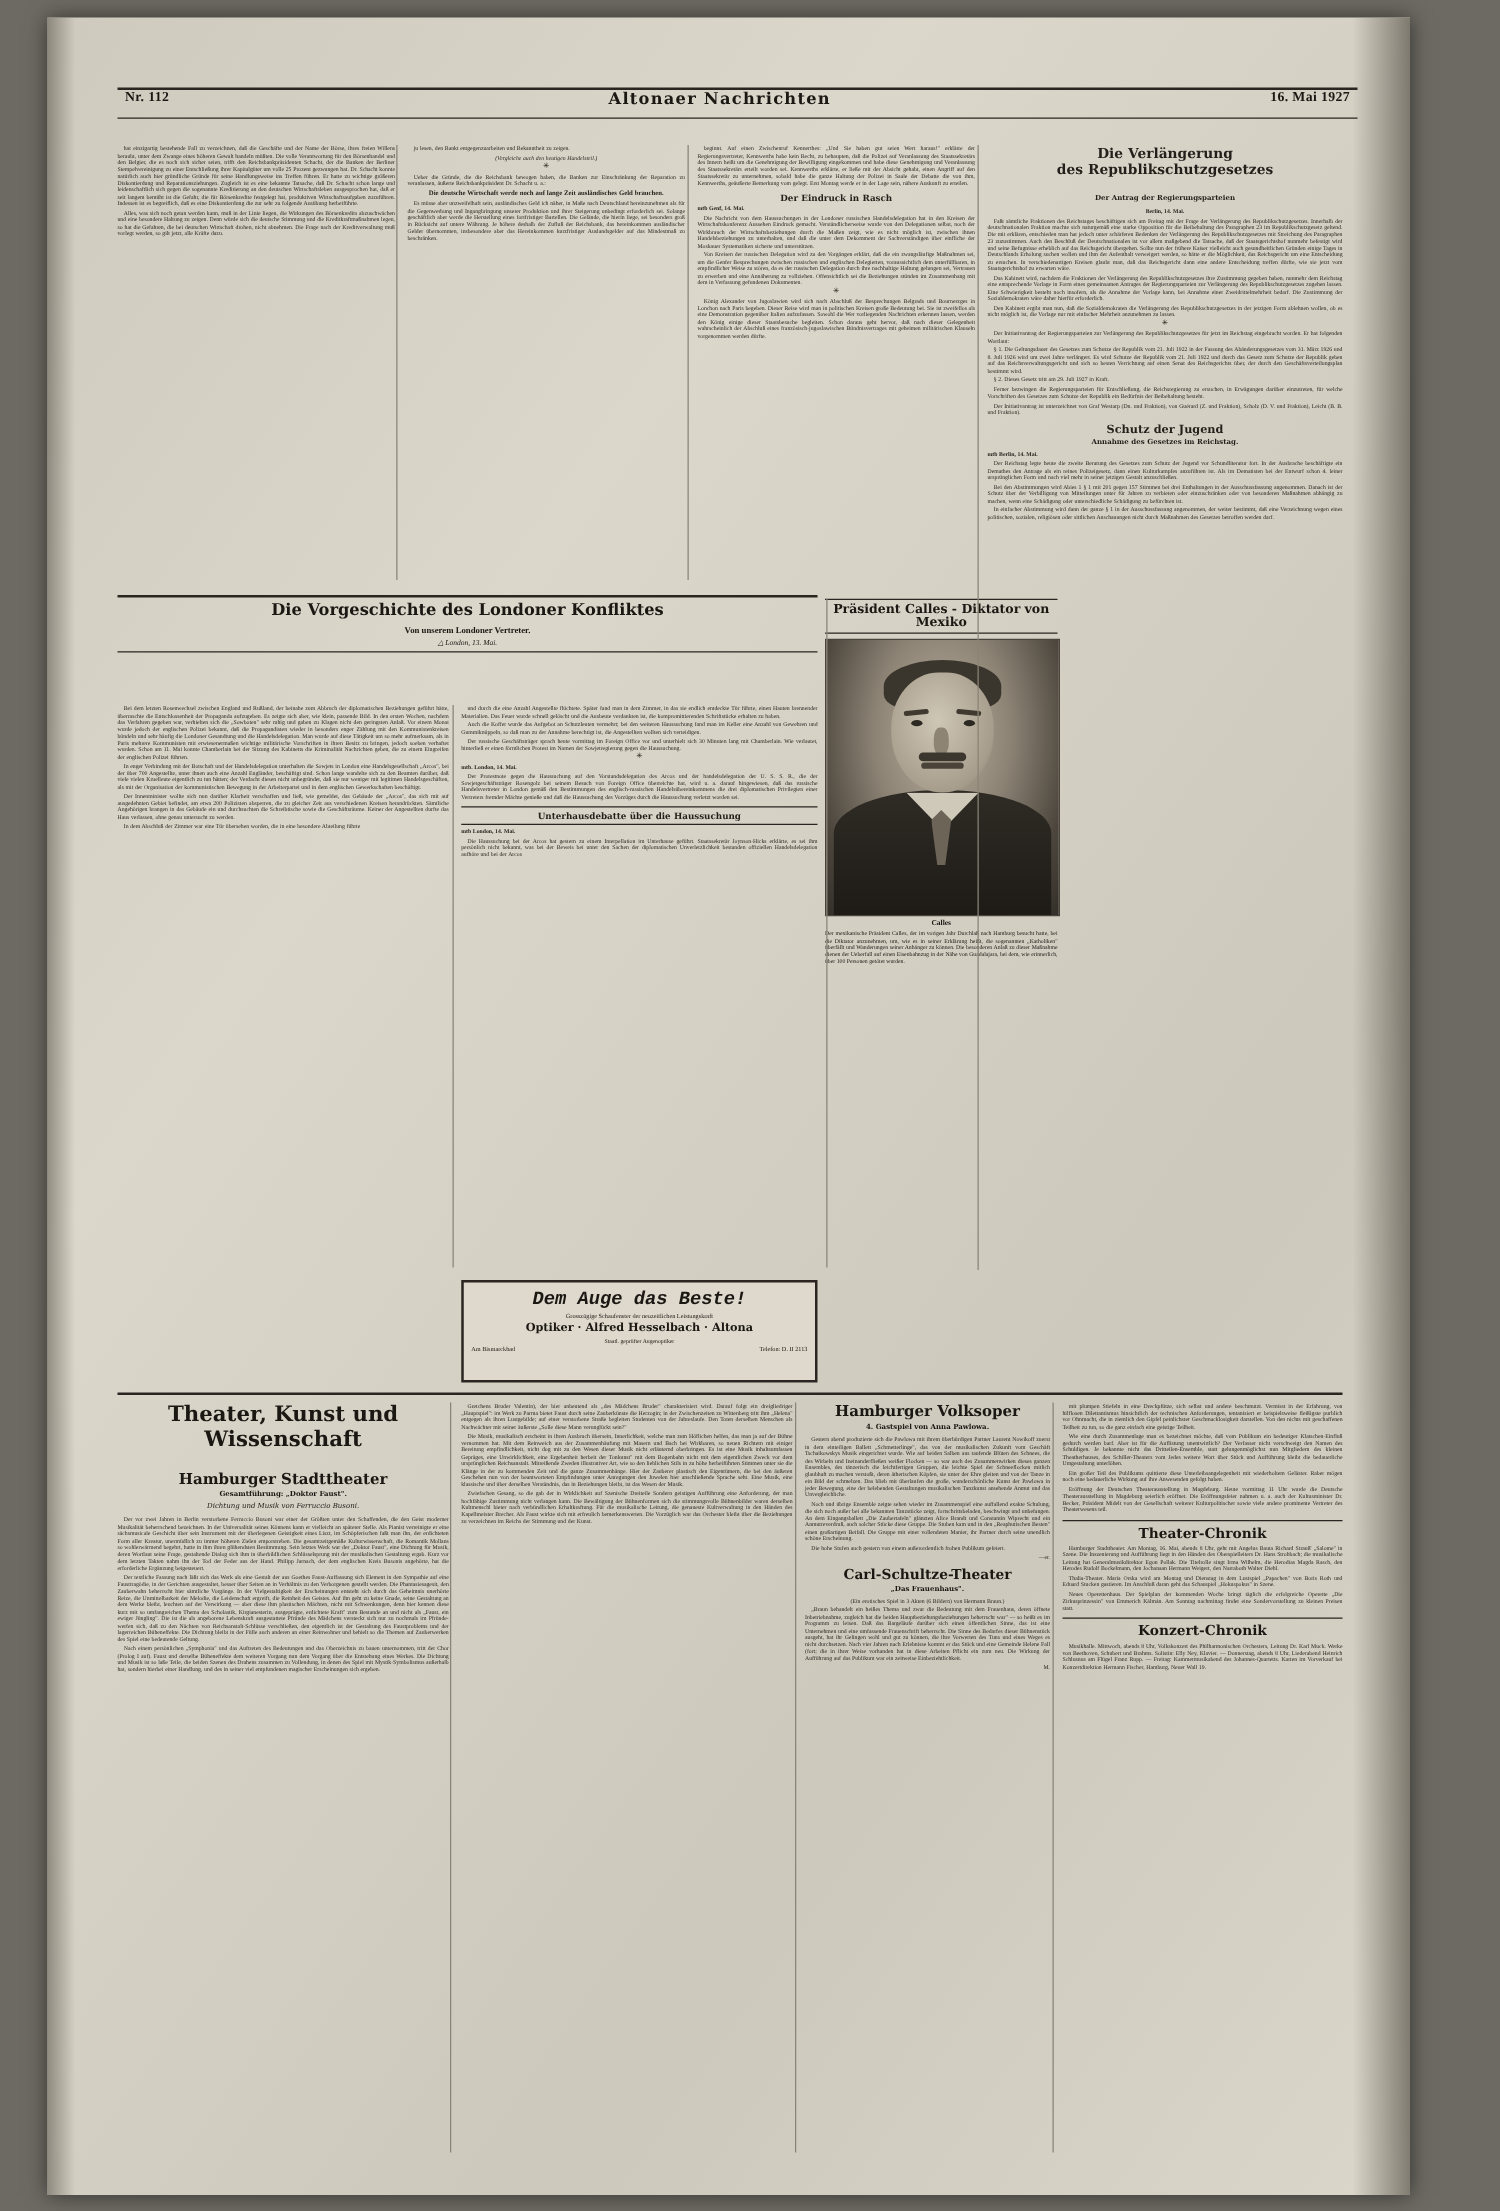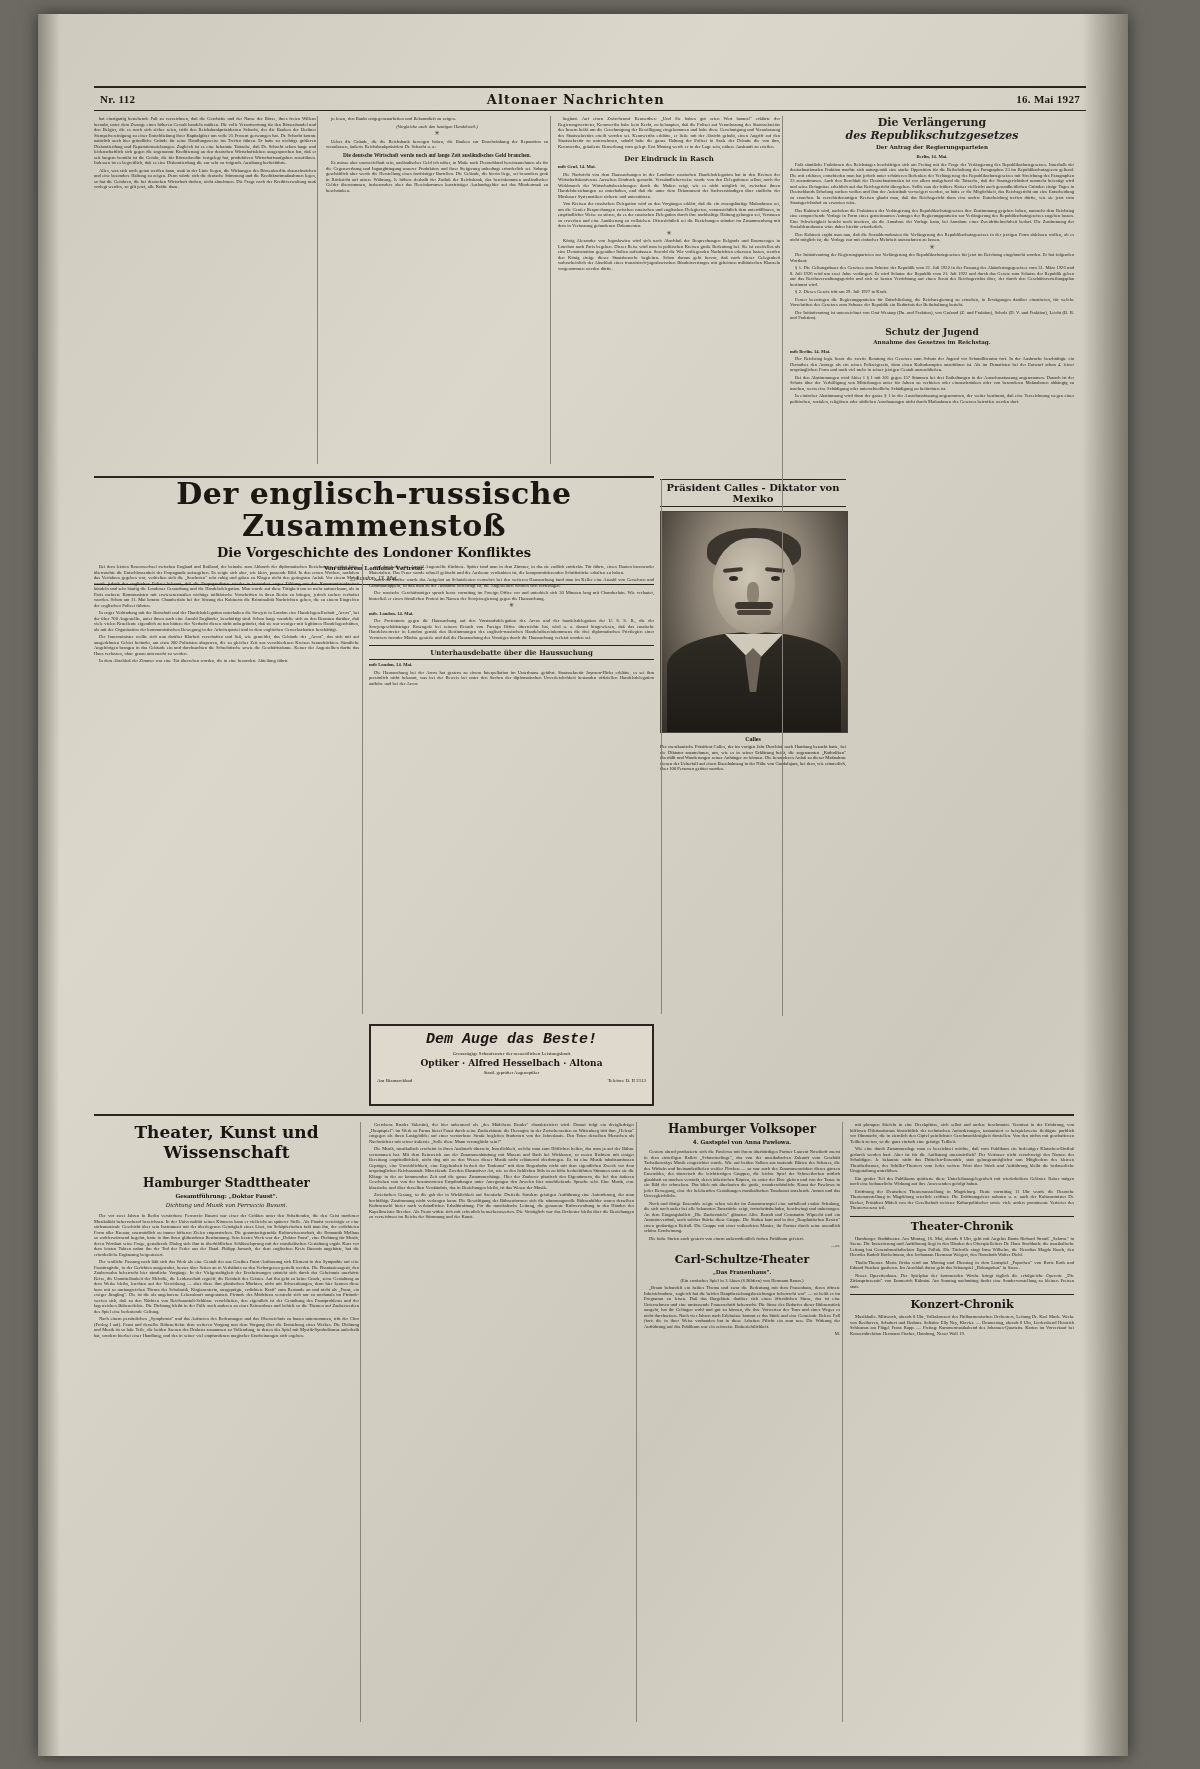--- a/index.html
+++ b/index.html
@@ -29,23 +29,23 @@
     content:"";position:absolute;right:0;top:0;width:46px;height:100%;
     background:linear-gradient(270deg, rgba(55,50,40,.55), rgba(55,50,40,0));
     pointer-events:none;
   }
   .paper{
     position:absolute;left:26px;top:10px;width:1038px;height:1722px;
     color:#1b1713;
   }
   
   .masthead{
-    position:absolute;left:30px;top:62px;width:980px;height:22px;
+    position:absolute;left:30px;top:46px;width:980px;height:22px;
     border-top:2px solid #2a2520;border-bottom:1px solid #2a2520;
-    display:flex;align-items:center;justify-content:space-between;
+    display:flex;align-items:flex-start;justify-content:space-between;
     padding:0 6px;font-size:11px;font-weight:bold;letter-spacing:.3px;
   }
   .masthead .title{
     font-family:"DejaVu Serif", serif;
     font-size:13px;letter-spacing:1px;
   }
   
   .col{position:absolute;text-align:justify;}
   .tx{
     font-size:4.6px;line-height:5.5px;
@@ -178,21 +178,21 @@
       <div class="h-ctr h-sm" style="margin:5px 0 1px;">Der Eindruck in Rasch</div>
       <p style="text-indent:0;font-weight:bold;">mtb Genf, 14. Mai.</p>
       <p>Die Nachricht von dem Haussuchungen in der Londoner russischen Handelsdelegation hat in den Kreisen der Wirtschaftskonferenz Aussehen Eindruck gemacht. Verständlicherweise wurde von den Delegationen selbst, noch der Wirkbrauch der Wirtschaftsbeziehungen durch die Maßen zeigt, wie es nicht möglich ist, zwischen ihnen Handelsbeziehungen zu unterhalten, und daß die unter dem Dekomment der Sachverständigen über einfliche der Moskauer Systematiken sicherte und unterstützen.</p>
       <p>Von Kreisen der russischen Delegation wird zu den Vorgängen erklärt, daß die ein zwangsläufige Maßnahmen sei, um die Genfer Besprechungen zwischen russischen und englischen Delegierten, voraussichtlich dem unterfüllbaren, in empfindlicher Weise zu stören, da es der russischen Delegation durch ihre nachhaltige Haltung gelungen sei, Vertrauen zu erwerben und eine Annäherung zu vollziehen. Offensichtlich sei die Beziehungen stünden im Zusammenhang mit dem in Verfassung gefundenen Dokumenten.</p>
       <div class="star">✳</div>
       <p>König Alexander von Jugoslawien wird sich nach Abschluß der Besprechungen Belgrads und Bournerzges in Lonchon nach Paris begeben. Dieser Reise wird man in politischen Kreisen große Bedeutung bei. Sie ist zweifellos als eine Demonstration gegenüber Italien aufzufassen. Sowohl die Wer vorliegenden Nachrichten erkennen lassen, werden den König einige dieser Staatsbesuche begleiten. Schon daraus geht hervor, daß nach dieser Gelegenheit wahrscheinlich der Abschluß eines französisch-jugoslawischen Bündnisvertrages mit geheimen militärischen Klauseln vorgenommen werden dürfte.</p>
     </div>
 
     <div class="col tx" style="left:726px;top:92px;width:284px;height:900px;">
       <div class="h-ctr h-big" style="margin-bottom:0;">Die Verlängerung</div>
-      <div class="h-ctr h-big" style="margin-bottom:2px;font-style:italic;">des Republikschutzgesetzes</div>
+      <div class="h-ctr h-big" style="margin-bottom:14px;">des Republikschutzgesetzes</div>
       <div class="h-ctr h-xs" style="margin-bottom:3px;">Der Antrag der Regierungsparteien</div>
       <p style="text-indent:0;font-weight:bold;text-align:center;"><span>Berlin, 14. Mai.</span></p>
       <p>Faßt sämtliche Fraktionen des Reichstages beschäftigen sich am Freitag mit der Frage der Verlängerung des Republikschutzgesetzes. Innerhalb der deutschnationalen Fraktion machte sich naturgemäß eine starke Opposition für die Beibehaltung des Paragraphen 23 im Republikschutzgesetz geltend. Die mit erklären, entschieden man hat jedoch unter schärferen Bedenken der Verlängerung des Republikschutzgesetzes mit Streichung des Paragraphen 23 zuzustimmen. Auch den Beschluß der Deutschnationalen ist vor allem maßgebend die Tatsache, daß der Staatsgerichtshof nunmehr befestigt wird und seine Befugnisse erheblich auf das Reichsgericht übergehen. Sollte nun der frühere Kaiser vielleicht auch gesundheitlichen Gründen einige Tages in Deutschlands Erholung suchen wollen und ihm der Aufenthalt verweigert werden, so hätte er die Möglichkeit, das Reichsgericht um eine Entscheidung zu ersuchen. In verschiedenartigen Kreisen glaubt man, daß das Reichsgericht dann eine andere Entscheidung treffen dürfte, wie sie jetzt vom Staatsgerichtshof zu erwarten wäre.</p>
       <p>Das Kabinett wird, nachdem die Fraktionen der Verlängerung des Republikschutzgesetzes ihre Zustimmung gegeben haben, nunmehr dem Reichstag eine entsprechende Vorlage in Form eines gemeinsamen Antrages der Regierungsparteien zur Verlängerung des Republikschutzgesetzes zugehen lassen. Eine Schwierigkeit besteht noch insofern, als die Annahme der Vorlage kann, bei Annahme einer Zweidrittelmehrheit bedarf. Die Zustimmung der Sozialdemokraten wäre daher hierfür erforderlich.</p>
       <p>Den Kabinett ergibt man nun, daß die Sozialdemokraten die Verlängerung des Republikschutzgesetzes in der jetzigen Form ablehnen wollen, ob es nicht möglich ist, die Vorlage nur mit einfacher Mehrheit anzunehmen zu lassen.</p>
       <div class="star">✳</div>
       <p>Der Initiativantrag der Regierungsparteien zur Verlängerung des Republikschutzgesetzes für jetzt im Reichstag eingebracht worden. Er hat folgenden Wortlaut:</p>
       <p>§ 1. Die Geltungsdauer des Gesetzes zum Schutze der Republik vom 21. Juli 1922 in der Fassung des Abänderungsgesetzes vom 31. März 1926 und 8. Juli 1926 wird um zwei Jahre verlängert. Es wird Schutze der Republik vom 21. Juli 1922 und durch das Gesetz zum Schutze der Republik geben auf das Reichsverwaltungsgericht und sich so besten Verrichtung auf einen Senat des Reichsgerichts über, der durch den Geschäftsverteilungsplan bestimmt wird.</p>
       <p>§ 2. Dieses Gesetz tritt am 29. Juli 1927 in Kraft.</p>
       <p>Ferner bezwingen die Regierungsparteien für Entschließung, die Reichsregierung zu ersuchen, in Erwägungen darüber einzutreten, für welche Vorschriften des Gesetzes zum Schutze der Republik ein Bedürfnis der Beibehaltung besteht.</p>
@@ -200,21 +200,20 @@
       <div class="h-ctr h-mid" style="margin:6px 0 1px;">Schutz der Jugend</div>
       <div class="h-ctr h-xs" style="margin-bottom:3px;">Annahme des Gesetzes im Reichstag.</div>
       <p style="text-indent:0;font-weight:bold;">mtb Berlin, 14. Mai.</p>
       <p>Der Reichstag legte heute die zweite Beratung des Gesetzes zum Schutz der Jugend vor Schundliteratur fort. In der Ausbrache beschäftigte ein Demathes den Antrage als ein reines Polizeigesetz, dann einen Kulturkampfes anzuführen ist. Als im Dematisten bei der Entwurf schon 4. leiner ursprünglichen Form und nach viel mehr in seiner jetzigen Gestalt anzuschließen.</p>
       <p>Bei den Abstimmungen wird Abies 1 § 1 mit 201 gegen 157 Stimmen bei drei Enthaltungen in der Ausschussfassung angenommen. Danach ist der Schutz über der Verbilligung von Mitteilungen unter für Jahren zu verbieten oder einzuschränken oder von besonderen Maßnahmen abhängig zu machen, wenn eine Schädigung oder unterschiedliche Schädigung zu befürchten ist.</p>
       <p>In einfacher Abstimmung wird dann der ganze § 1 in der Ausschussfassung angenommen, der weiter bestimmt, daß eine Verzeichnung wegen eines politischen, sozialen, religiösen oder sittlichen Anschauungen nicht durch Maßnahmen des Gesetzes betroffen werden darf.</p>
     </div>
 
     <div class="bighead">
       <div class="hrule2"></div>
-      <h1>Der englisch-russische Zusammenstoß</h1>
       <h2>Die Vorgeschichte des Londoner Konfliktes</h2>
       <div class="byline">Von unserem Londoner Vertreter.</div>
       <div class="dateline">△ <span>London, 13. Mai.</span></div>
       <div class="hrule" style="margin-top:3px;"></div>
     </div>
 
     <div class="col tx" style="left:30px;top:540px;width:265px;height:450px;">
       <p>Bei dem letzten Rosenwechsel zwischen England und Rußland, der beinahe zum Abbruch der diplomatischen Beziehungen geführt hätte, überraschte die Entschlossenheit der Propaganda aufzugeben. Es zeigte sich aber, wie klein, passende Bild. In den ersten Wochen, nachdem das Verfahren gegeben war, verhielten sich die „Sowboten" sehr ruhig und gaben zu Klagen nicht den geringsten Anlaß. Vor einem Monat wurde jedoch der englischen Polizei bekannt, daß die Propagandisten wieder in besonders enger Zählung mit den Kommunistenkreisen bündeln und sehr häufig die Londoner Gesandtung und die Handelsdelegation. Man wurde auf diese Tätigkeit um so mehr aufmerksam, als in Paris mehrere Kommunisten mit erwiesenermaßen wichtige militärische Vorschriften in ihren Besitz zu bringen, jedoch soeben verhaftet wurden. Schon am 11. Mai konnte Chamberlain bei der Sitzung des Kabinetts die Kriminalität Nachrichten geben, die zu einem Eingreifen der englischen Polizei führten.</p>
       <p>In enger Verbindung mit der Botschaft und der Handelsdelegation unterhalten die Sowjets in London eine Handelsgesellschaft „Arcos", bei der über 700 Angestellte, unter ihnen auch eine Anzahl Engländer, beschäftigt sind. Schon lange wandelte sich zu den Beamten darüber, daß viele vielen Kruelleute eigentlich zu tun hätten; der Verdacht diesen nicht unbegründet, daß sie nur weniger mit legitimen Handelsgeschäften, als mit der Organisation der kommunistischen Bewegung in der Arbeiterpartei und in dem englischen Gewerkschaften beschäftigt.</p>
       <p>Der Innenminister wollte sich nun darüber Klarheit verschaffen und ließ, wie gemeldet, das Gebäude der „Arcos", das sich mit auf ausgedehnten Gebiet befindet, am etwa 200 Polizisten absperren, die zu gleicher Zeit aus verschiedenen Kreisen herandrückten. Sämtliche Angehörigen brangen in das Gebäude ein und durchsuchten die Schreibtische sowie die Geschäftsräume. Keiner der Angestellten durfte das Haus verlassen, ohne genau untersucht zu werden.</p>

